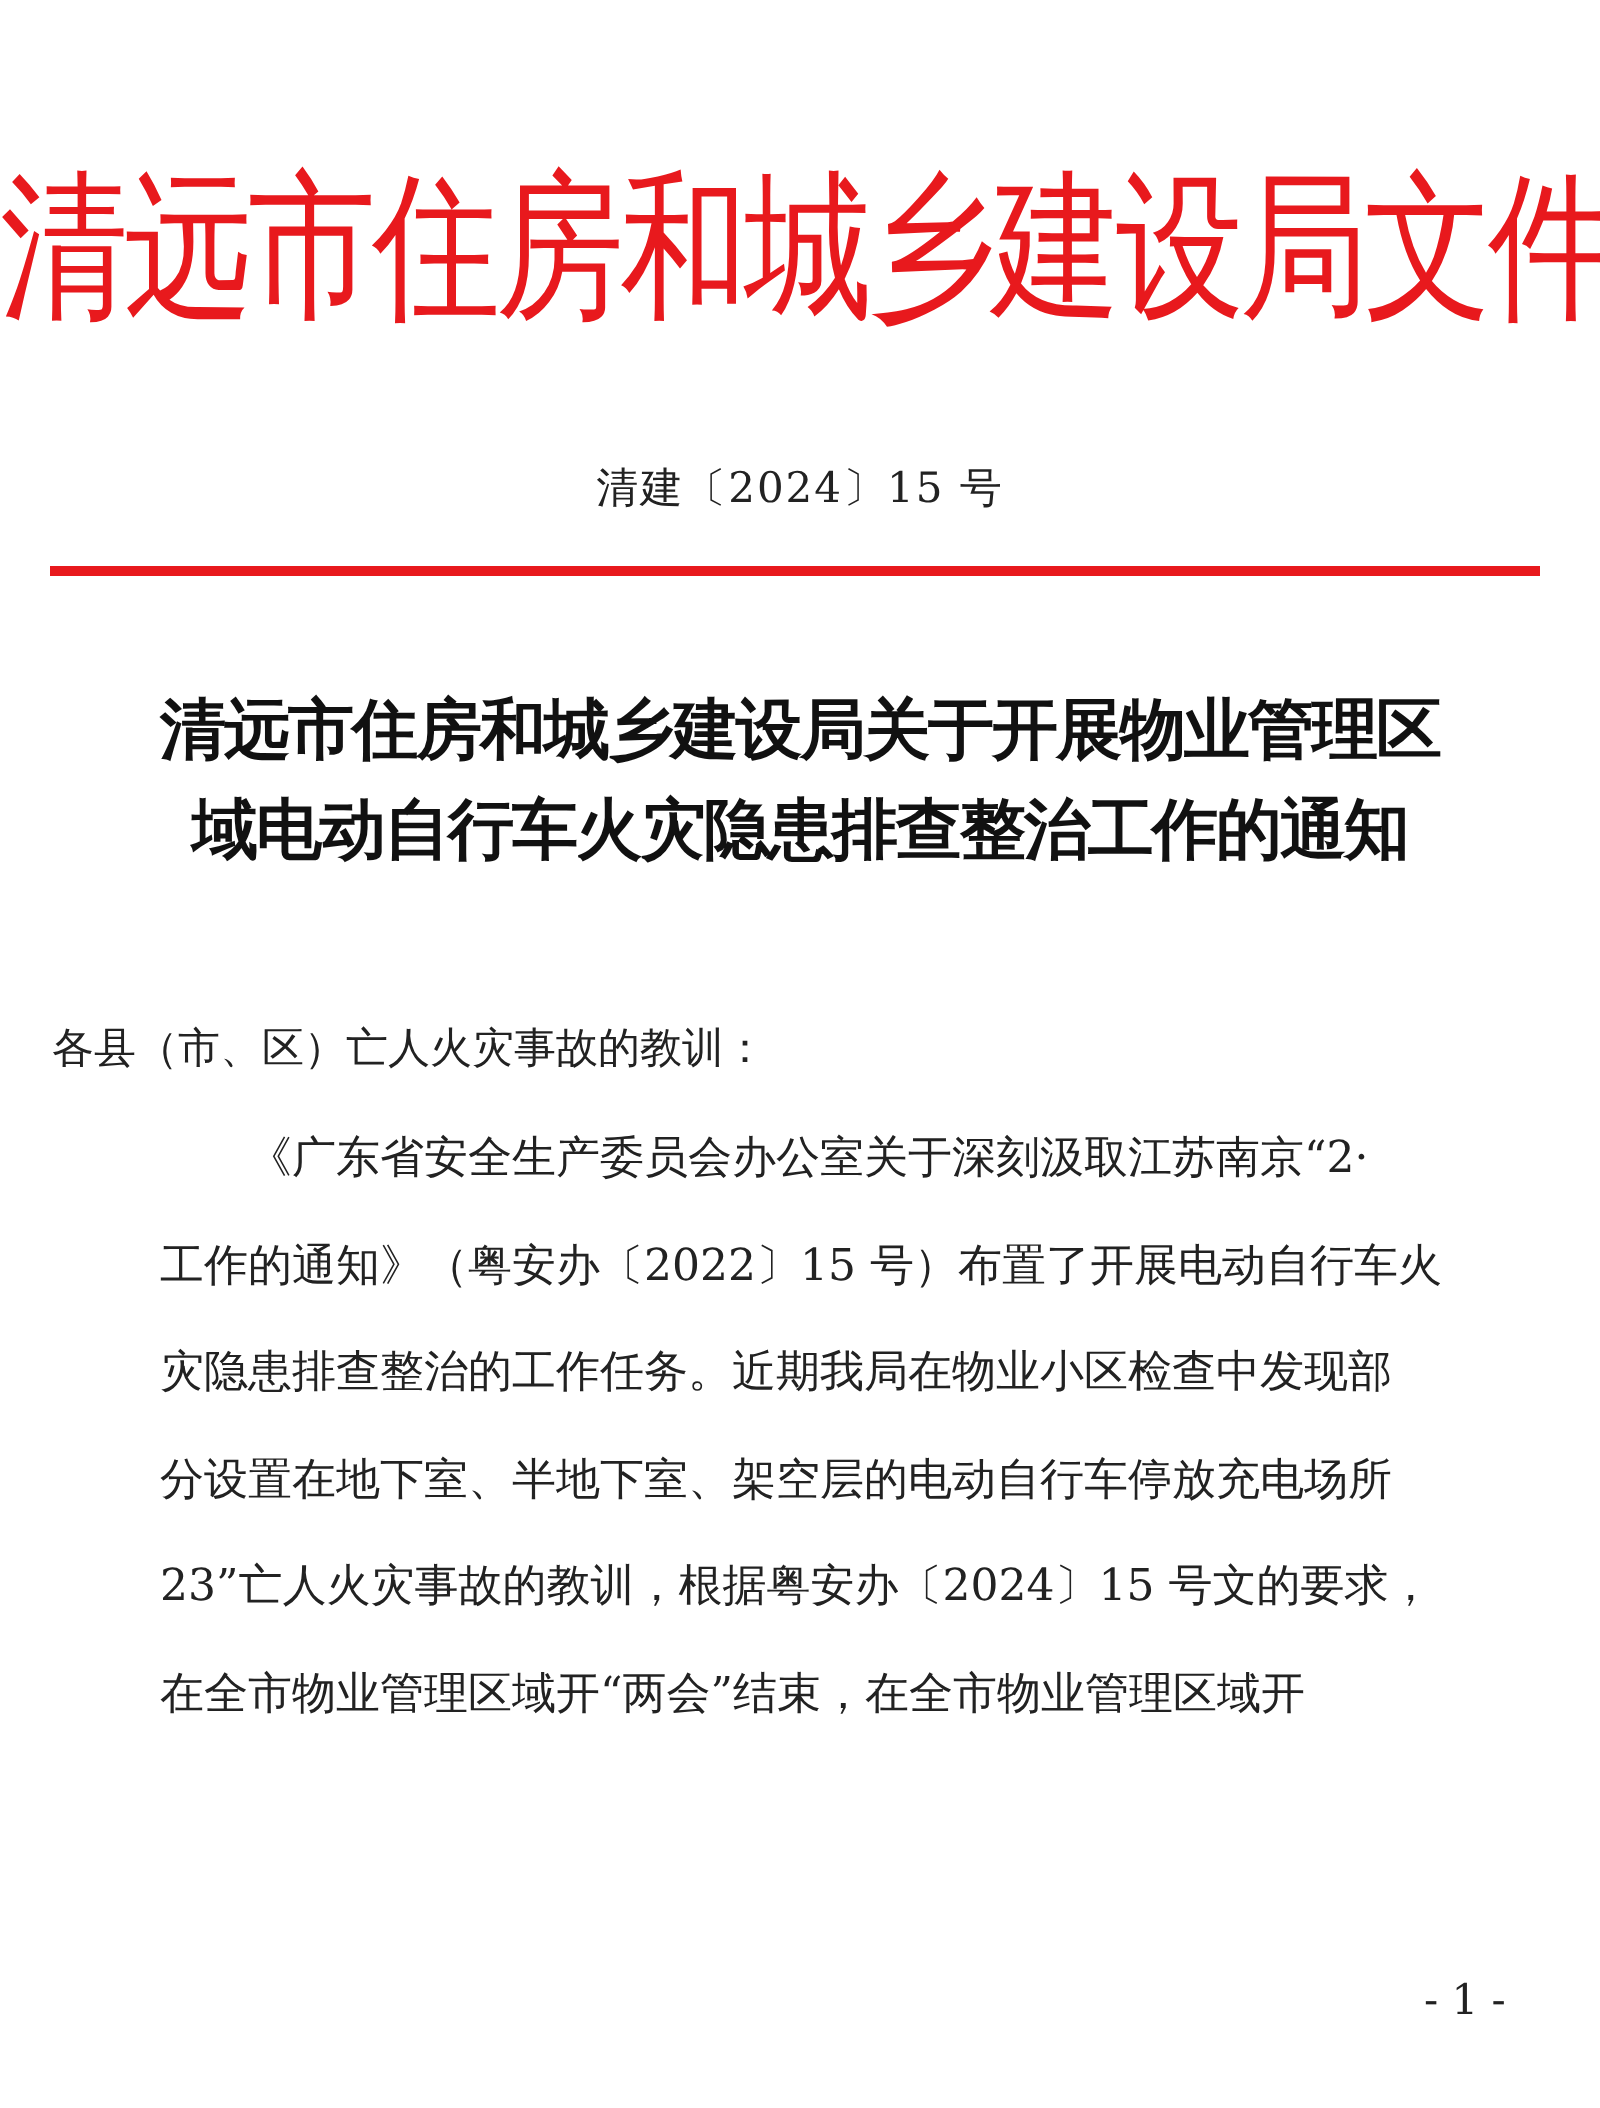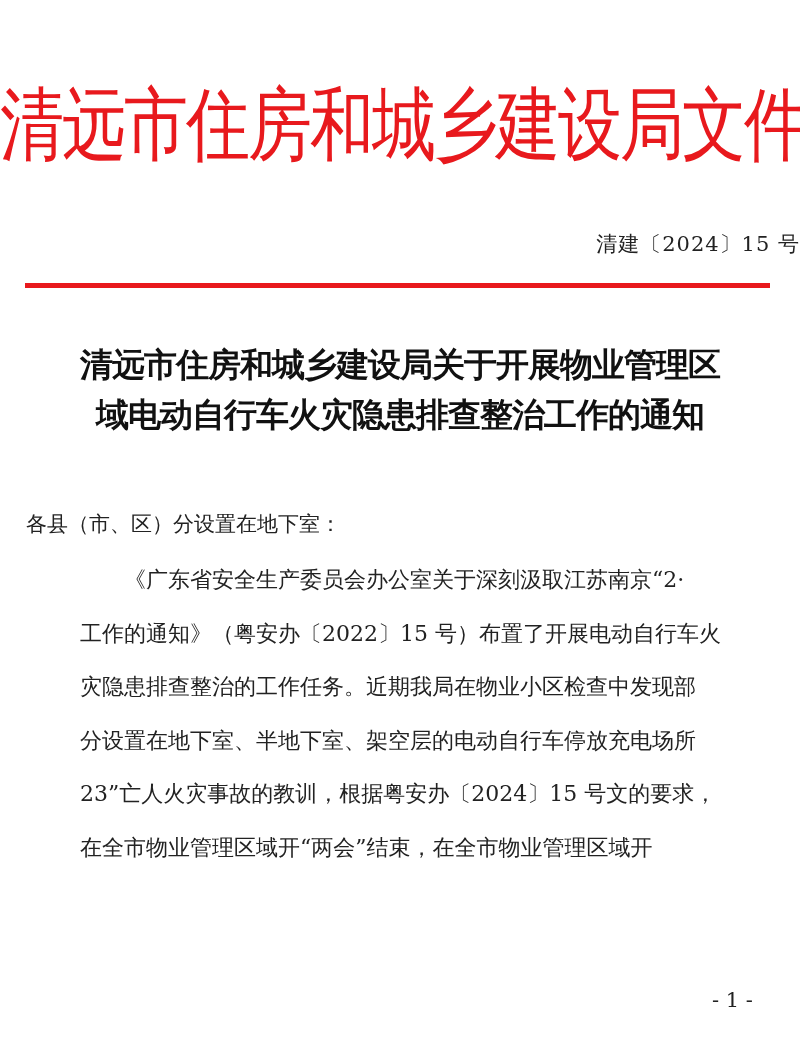--- a/index.html
+++ b/index.html
@@ -28,21 +28,21 @@
       letter-spacing: -2px;
       transform: scaleY(1.25);
       transform-origin: center top;
       white-space: nowrap;
     }
     .docnum {
       position: absolute;
       top: 230px;
       left: 0;
       width: 800px;
-      text-align: right;
+      text-align: center;
       font-size: 21px;
       letter-spacing: 1px;
       color: #222;
     }
     .red-rule {
       position: absolute;
       top: 283px;
       left: 25px;
       width: 745px;
       height: 5px;
@@ -100,21 +100,21 @@
 
 <div class="docnum">清建〔2024〕15 号</div>
 
 <div class="red-rule"></div>
 
 <div class="title">
   <div>清远市住房和城乡建设局关于开展物业管理区</div>
   <div>域电动自行车火灾隐患排查整治工作的通知</div>
 </div>
 
-<div class="addressee">各县（市、区）分设置在地下室：</div>
+<div class="addressee">各县（市、区）亡人火灾事故的教训：</div>
 
 <div class="body-lines">
   <div class="indent">《广东省安全生产委员会办公室关于深刻汲取江苏南京“2·</div>
   <div>工作的通知》（粤安办〔2022〕15 号）布置了开展电动自行车火</div>
   <div>灾隐患排查整治的工作任务。近期我局在物业小区检查中发现部</div>
   <div>分设置在地下室、半地下室、架空层的电动自行车停放充电场所</div>
   <div>23”亡人火灾事故的教训，根据粤安办〔2024〕15 号文的要求，</div>
   <div>在全市物业管理区域开“两会”结束，在全市物业管理区域开</div>
 </div>
 

